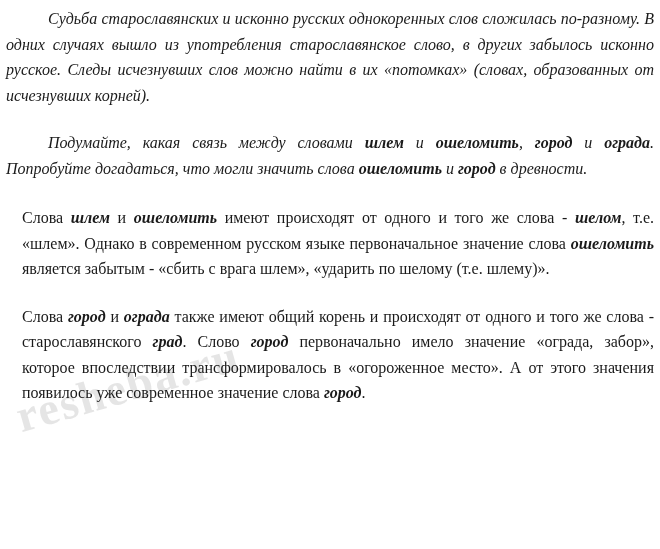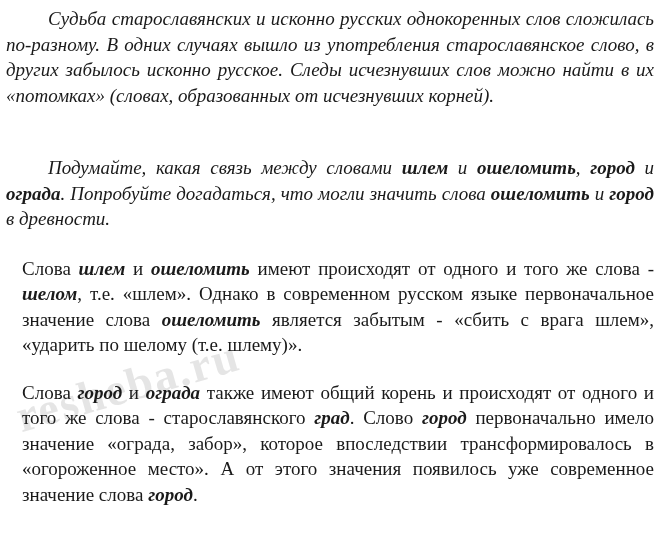--- a/index.html
+++ b/index.html
@@ -38,31 +38,30 @@
     z-index: 0;
   }
   .content {
     position: relative;
     z-index: 1;
   }
   p {
     margin: 0 0 0 0;
     text-align: justify;
     text-justify: inter-word;
-    font-size: 19px;
+    font-size: 16px;
     line-height: 25.5px;
   }
   .para-italic {
     font-style: italic;
     text-indent: 42px;
   }
   .para-italic2 {
     font-style: italic;
     text-indent: 42px;
-    margin-top: 25px;
   }
   .gap-1 { height: 22px; }
   .gap-2 { height: 24px; }
   .gap-3 { height: 22px; }
   .b { font-weight: bold; }
   .bi { font-weight: bold; font-style: italic; }
   .para-normal {
     font-style: normal;
     text-indent: 0;
     margin-left: 16px;

